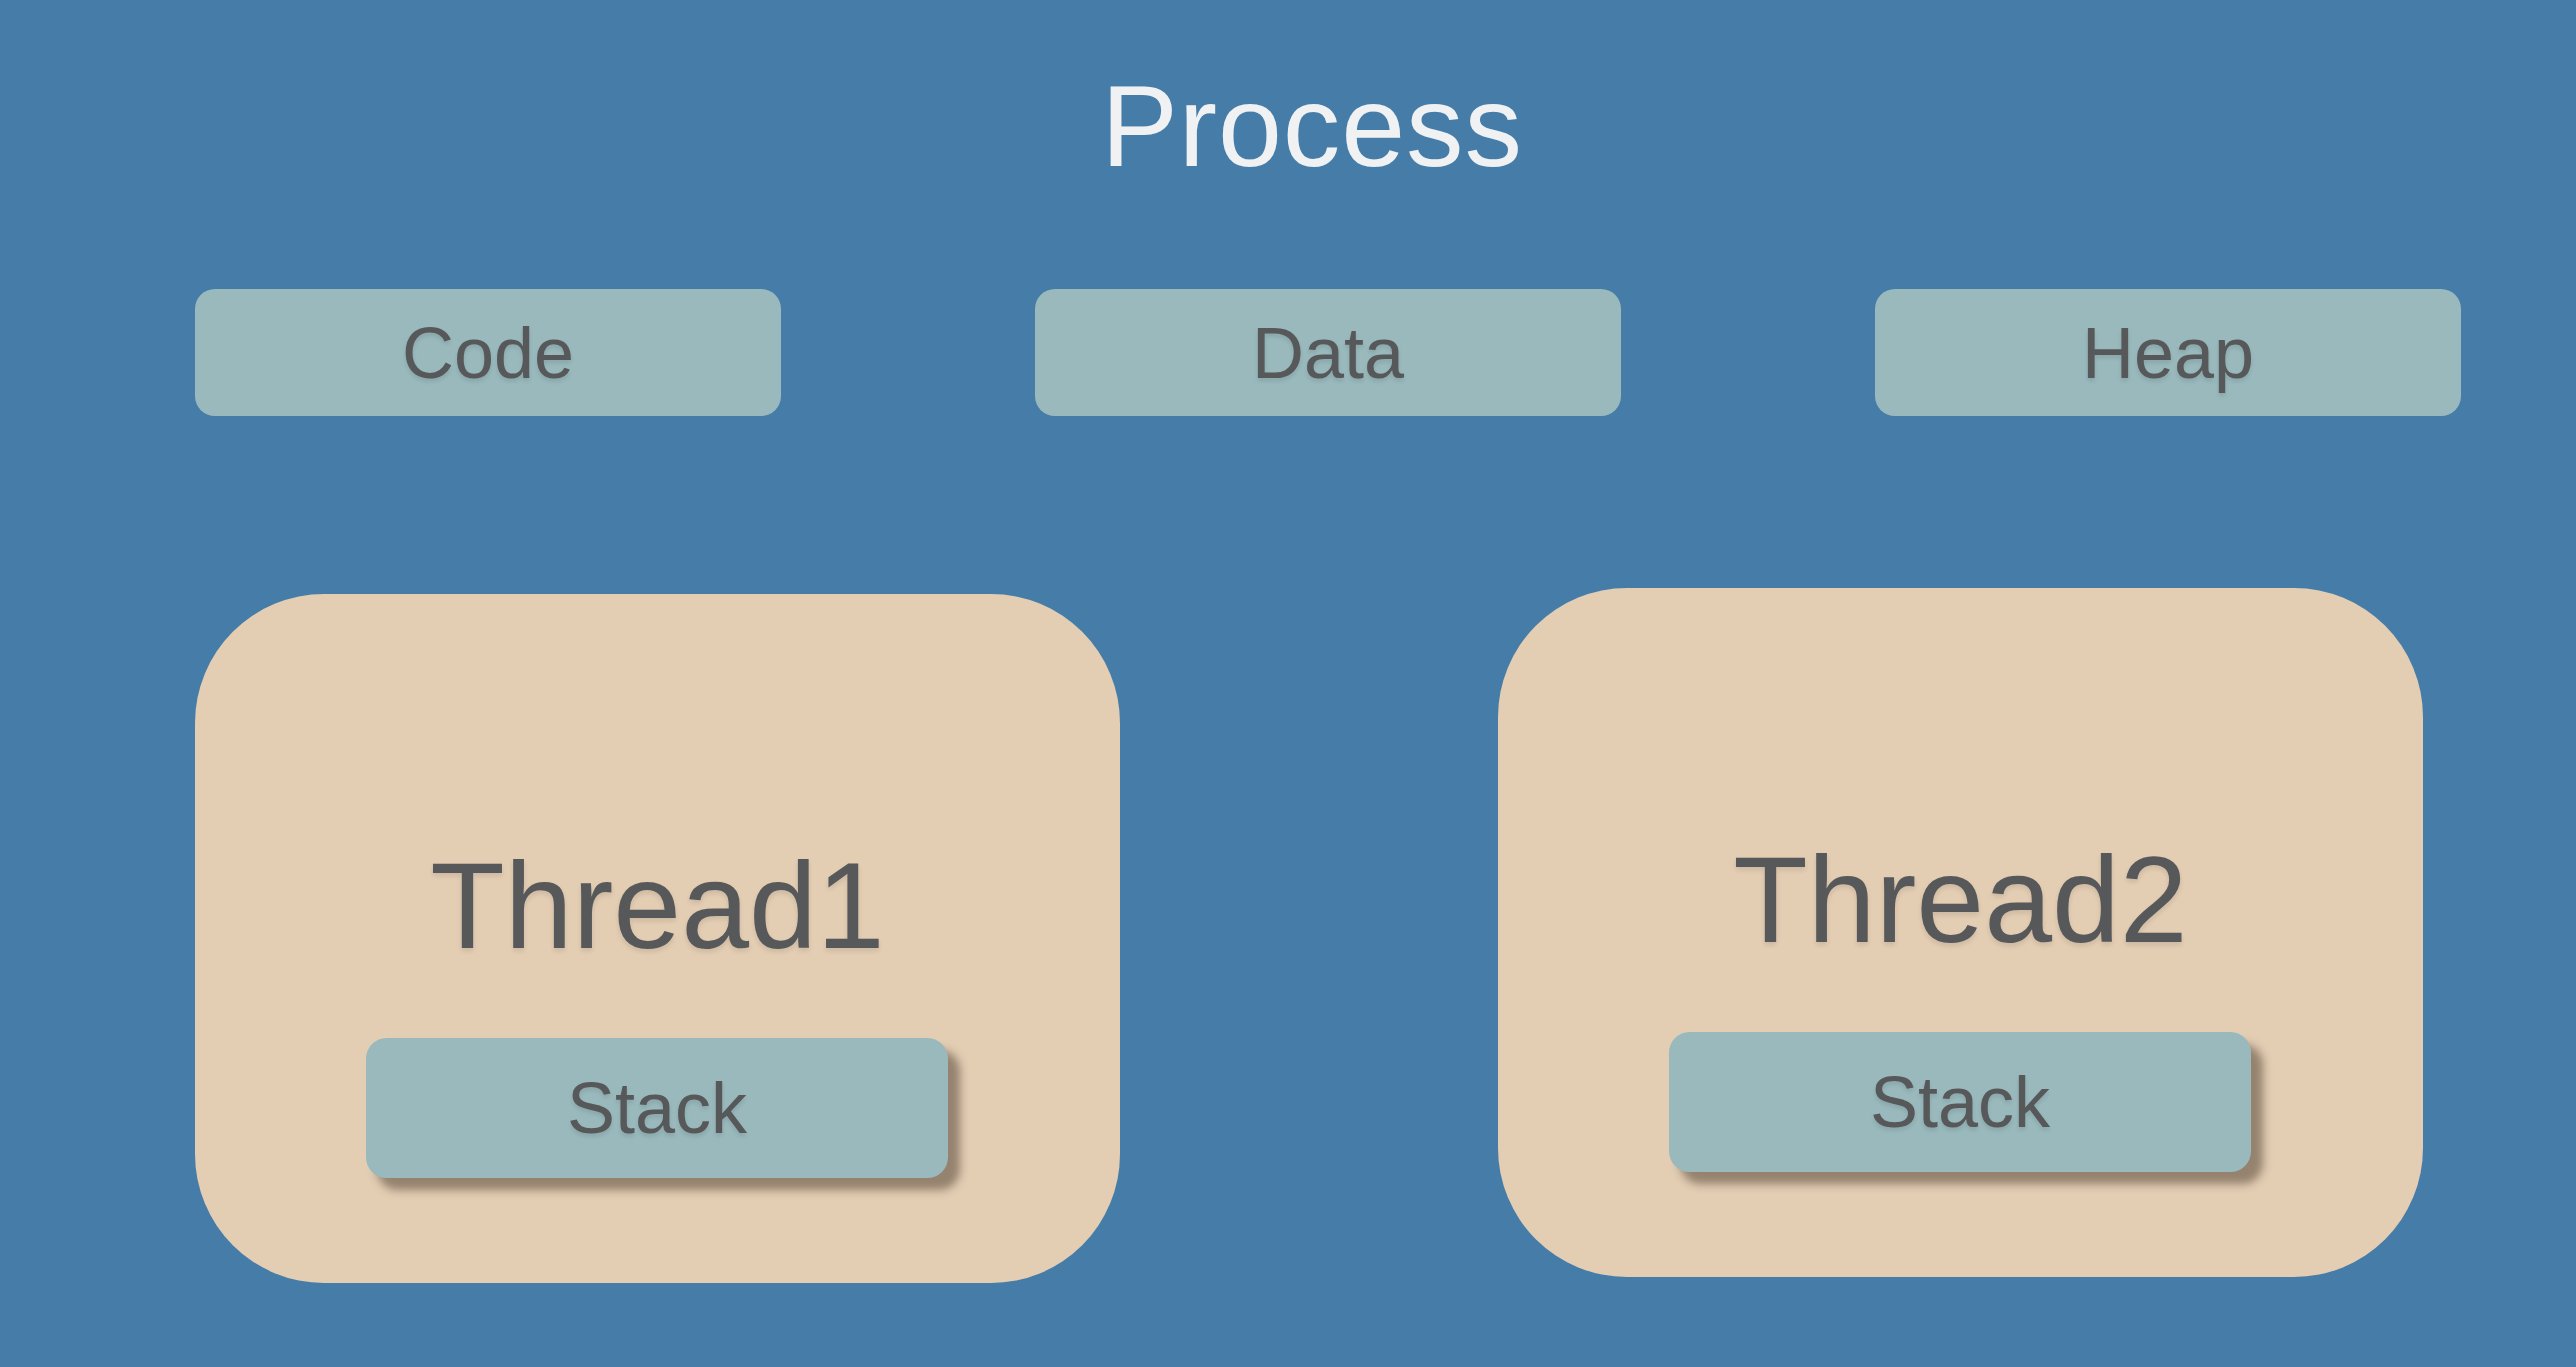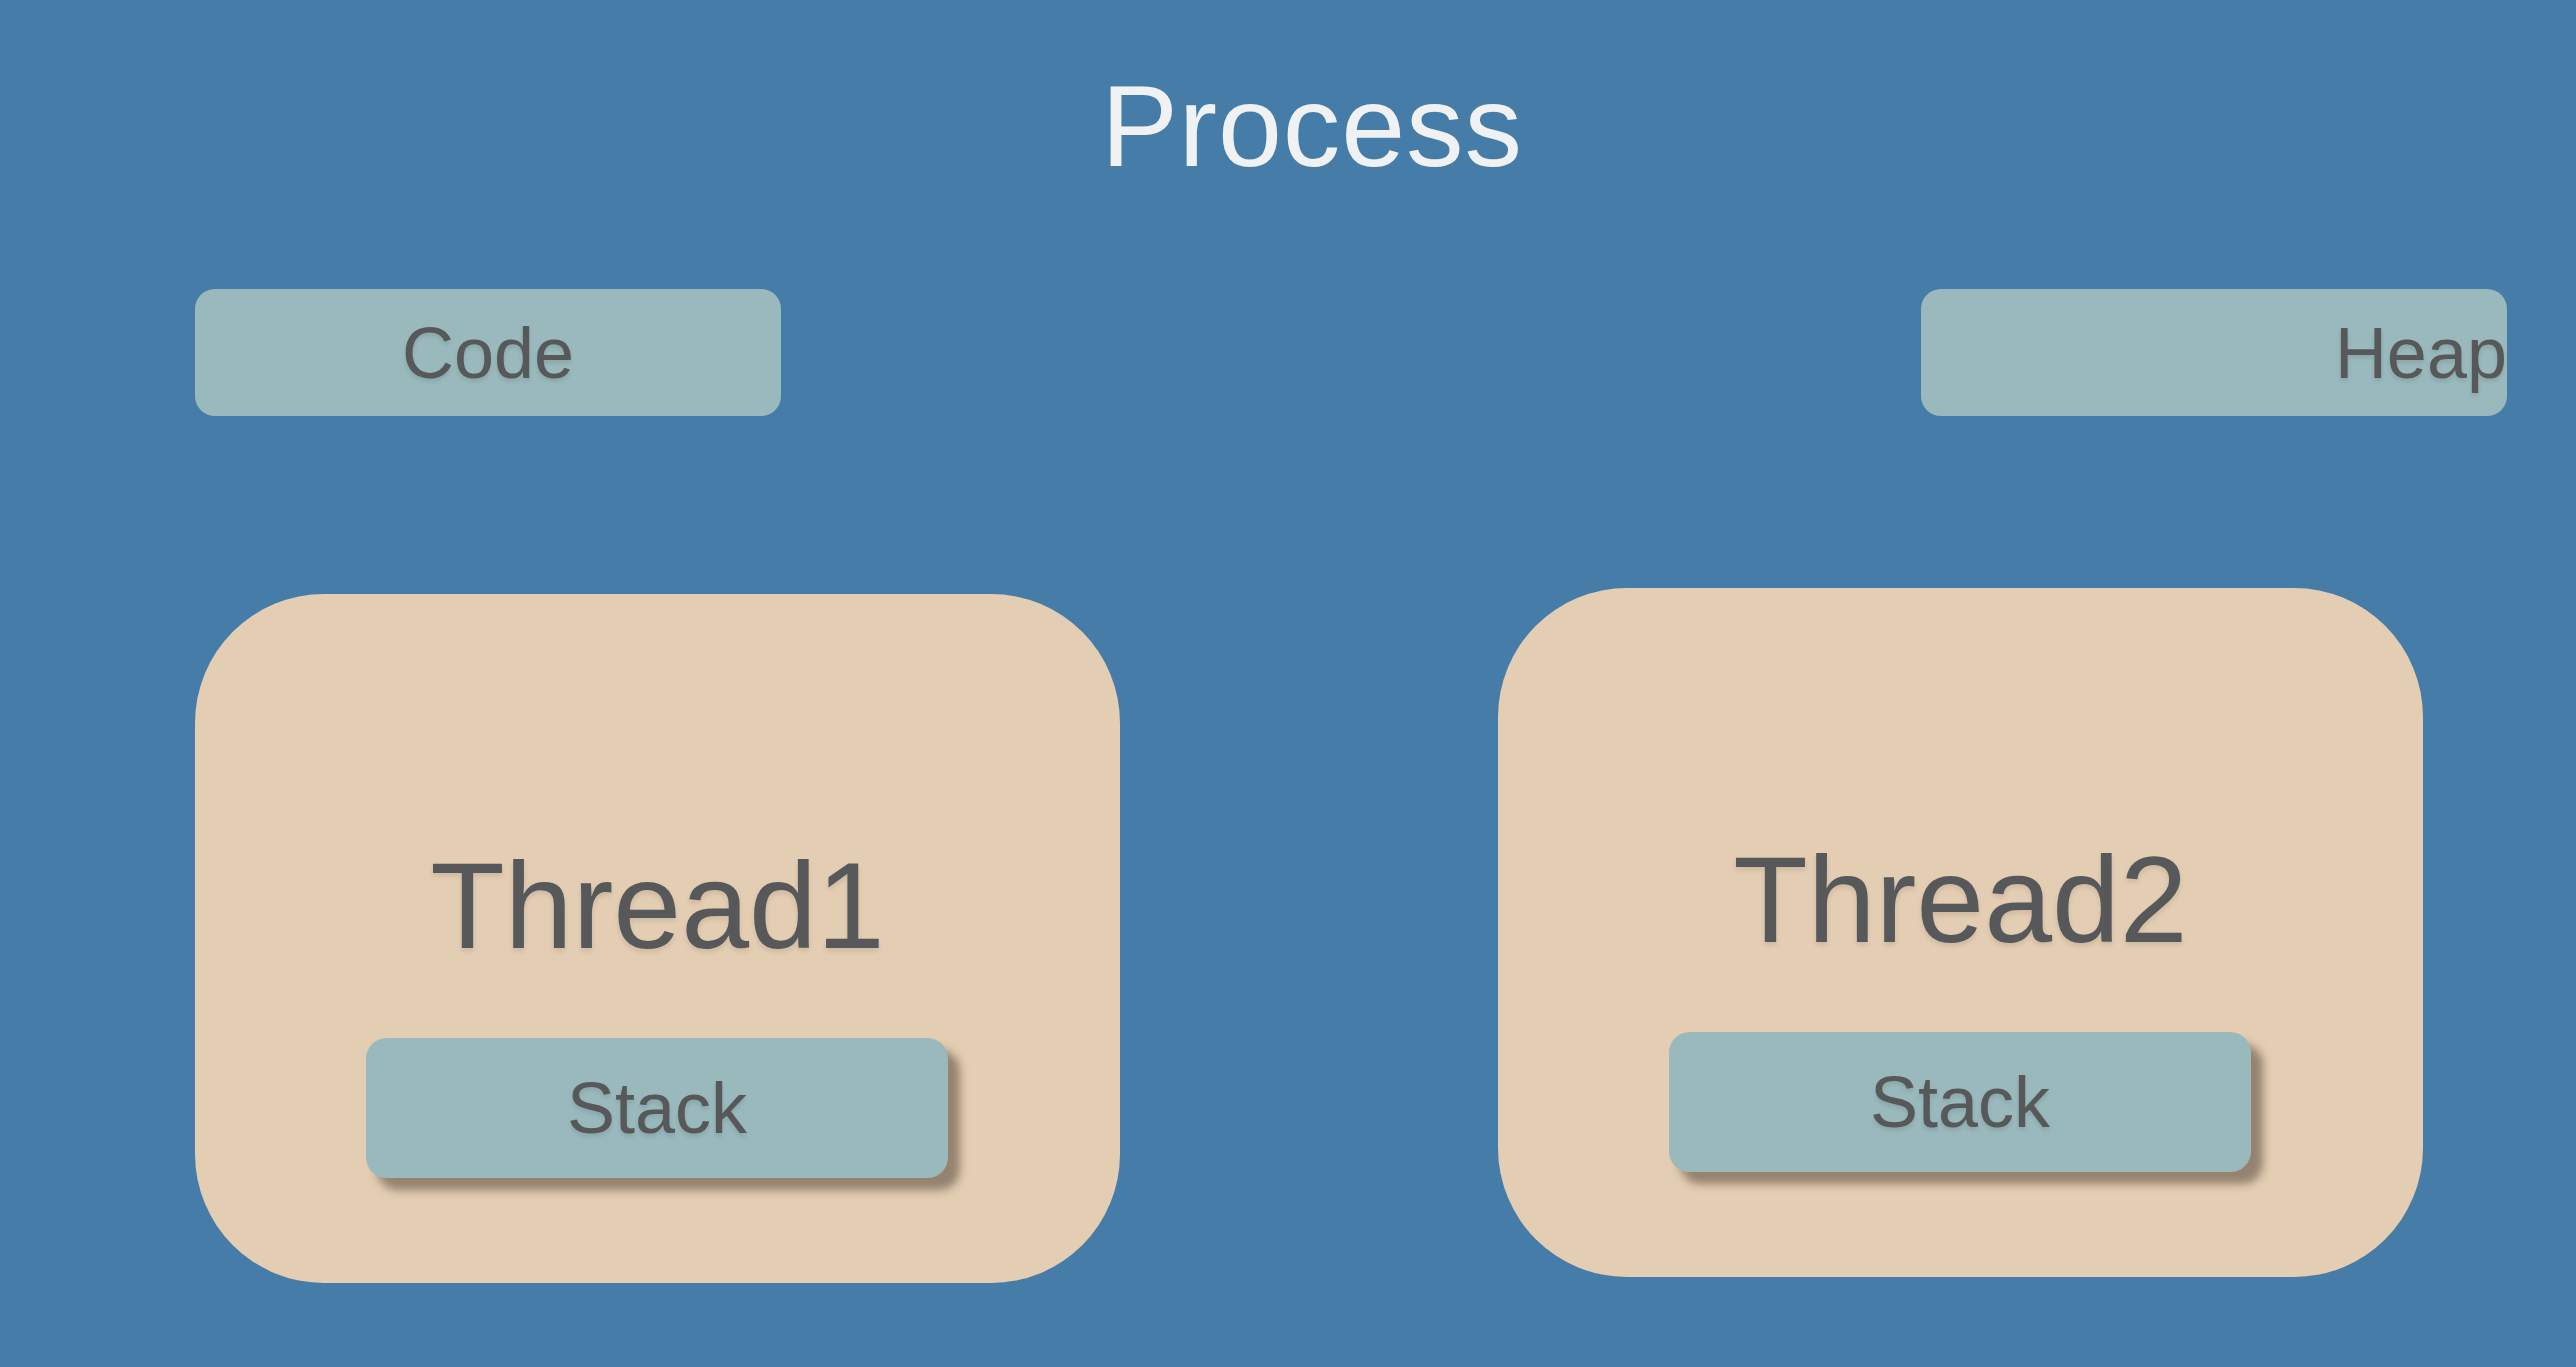--- a/index.html
+++ b/index.html
@@ -31,21 +31,21 @@
 
   .segment{
     position:absolute;
     top:289px;width:586px;height:127px;
     background:var(--segment-fill);
     border-radius:20px;
     display:flex;align-items:center;justify-content:center;margin-left:40px;
   }
   .seg-code{left:155px;}
   .seg-data{left:995px;}
-  .seg-heap{left:1881px;justify-content:flex-end;}
+  .seg-heap{left:1835px;}
   .segment span,
   .stack span{
     font-size:72px;
     color:var(--label-text);
     text-shadow:0 2.6px 4.3px rgba(0,0,0,0.10);
   }
 
   .thread{
     position:absolute;
     top:588px;width:925px;height:689px;
@@ -79,20 +79,23 @@
 <body>
 
 <div class="diagram">
 
   <div class="title">Process</div>
 
   <div class="segment seg-code">
     <span>Code</span>
   </div>
 
+  <div class="segment seg-data">
+    <span>Data</span>
+  </div>
 
   <div class="segment seg-heap">
     <span>Heap</span>
   </div>
 
   <div class="thread thread-1">
     <div class="thread-label">Thread1</div>
     <div class="stack">
       <span>Stack</span>
     </div>

